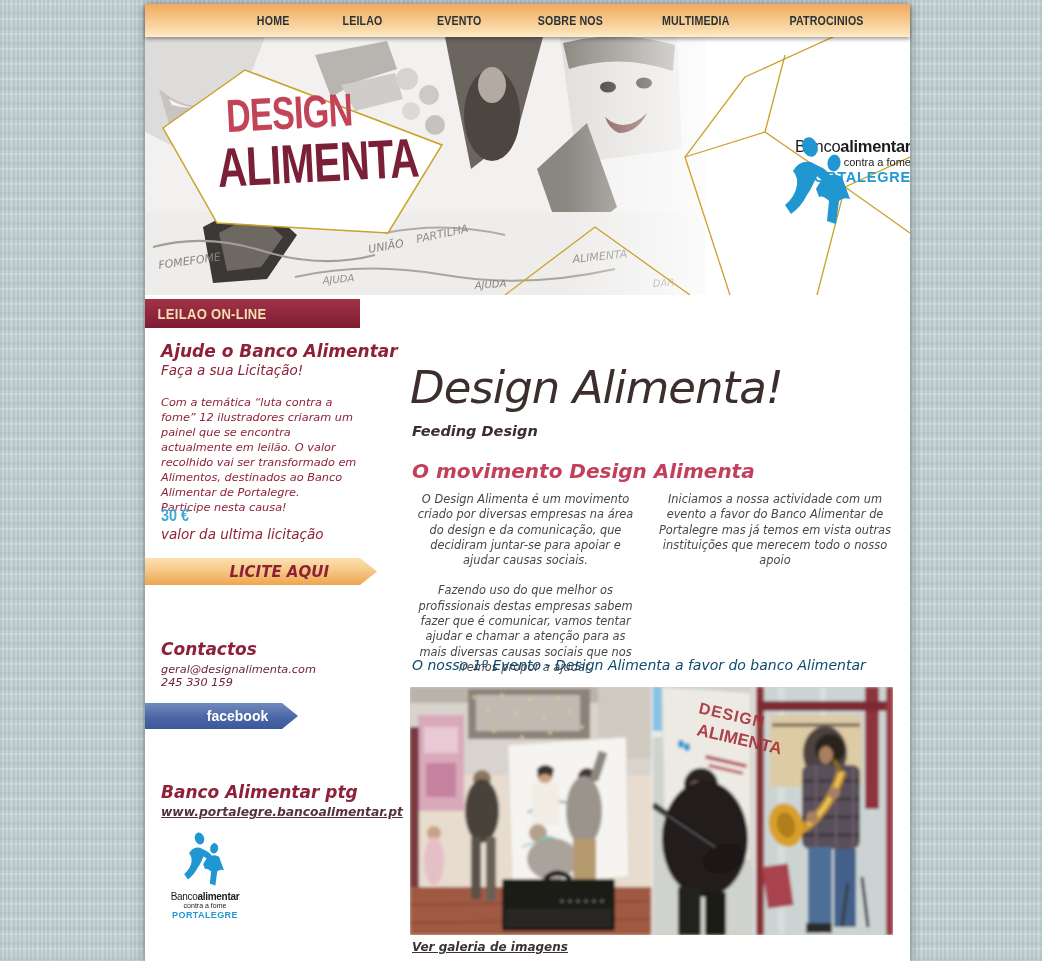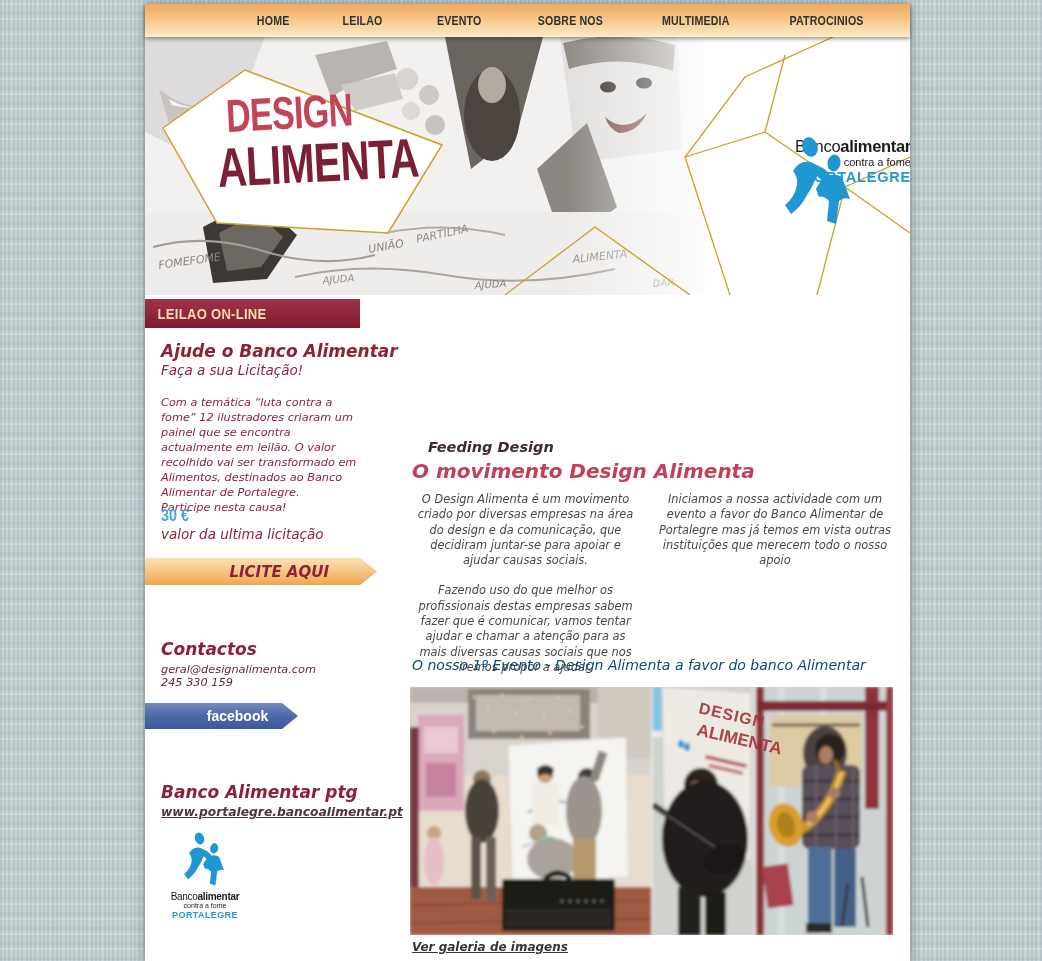--- a/index.html
+++ b/index.html
@@ -65,21 +65,21 @@
   .sb-banco-title{position:absolute;left:16px;top:487px;font-size:17px;font-style:italic;font-weight:600;color:#8e2138;margin:0;}
   .sb-banco-url{position:absolute;left:16px;top:510px;font-size:12.3px;font-style:italic;font-weight:600;color:#53323a;text-decoration:underline;cursor:pointer;}
   .ba-mini{left:14px;top:537px;width:92px;text-align:center;}
   .ba-mini .ba-figs{margin:0 auto 2px auto;}
   .ba-mini .ba-line1{font-size:10px;}
   .ba-mini .ba-line2{font-size:7px;}
   .ba-mini .ba-line3{font-size:9px;letter-spacing:.4px;}
   
   .main{position:absolute;left:265px;top:0;width:483px;height:666px;}
   .main-title{position:absolute;left:0;top:66px;margin:0;font-size:45px;font-style:italic;font-weight:500;color:#3c2e2d;white-space:nowrap;letter-spacing:-1px;}
-  .main-subtitle{position:absolute;left:2px;top:128px;margin:16px;font-size:14.5px;font-style:italic;font-weight:600;color:#3c2e2d;}
+  .main-subtitle{position:absolute;left:2px;top:128px;margin:0;font-size:14.5px;font-style:italic;font-weight:600;color:#3c2e2d;}
   .section-heading{position:absolute;left:2px;top:164px;margin:0;font-size:20px;font-style:italic;font-weight:600;color:#c2405a;}
   .cols{position:absolute;left:2px;top:197px;width:481px;display:flex;gap:18px;}
   .col{font-size:11.4px;font-style:italic;color:#4a4648;line-height:1.34;text-align:center;}
   .col1{width:228px;}
   .col2{width:237px;}
   .col p{margin:0 0 15px 0;}
   .event-heading{position:absolute;left:2px;top:362px;margin:0;font-size:14px;font-style:italic;font-weight:500;color:#0c4a6e;white-space:nowrap;}
   .montage{position:absolute;left:0;top:392px;width:483px;height:248px;overflow:hidden;background:#d8d2c8;}
   .gallery-link{position:absolute;left:2px;top:645px;font-size:12px;font-style:italic;font-weight:600;color:#3a3333;text-decoration:underline;cursor:pointer;}
 </style>
@@ -201,20 +201,21 @@
           <svg class="ba-figs" width="44" height="57" viewBox="0 0 72 92">
             <use href="#ba-figs-shape"></use>
           </svg>
           <div class="ba-line1"><span>Banco</span><b>alimentar</b></div>
           <div class="ba-line2">contra a fome</div>
           <div class="ba-line3">PORTALEGRE</div>
         </div>
       </aside>
 
       <main class="main">
+        <h1 class="main-title">Design Alimenta!</h1>
         <div class="main-subtitle">Feeding Design</div>
         <h2 class="section-heading">O movimento Design Alimenta</h2>
         <div class="cols">
           <div class="col col1">
             <p>O Design Alimenta é um movimento criado por diversas empresas na área do design e da comunicação, que decidiram juntar-se para apoiar e ajudar causas sociais.</p>
             <p>Fazendo uso do que melhor os profissionais destas empresas sabem fazer que é comunicar, vamos tentar ajudar e chamar a atenção para as mais diversas causas sociais que nos iremos propor a ajudar.</p>
           </div>
           <div class="col col2">
             <p>Iniciamos a nossa actividade com um evento a favor do Banco Alimentar de Portalegre mas já temos em vista outras instituições que merecem todo o nosso apoio</p>
           </div>

